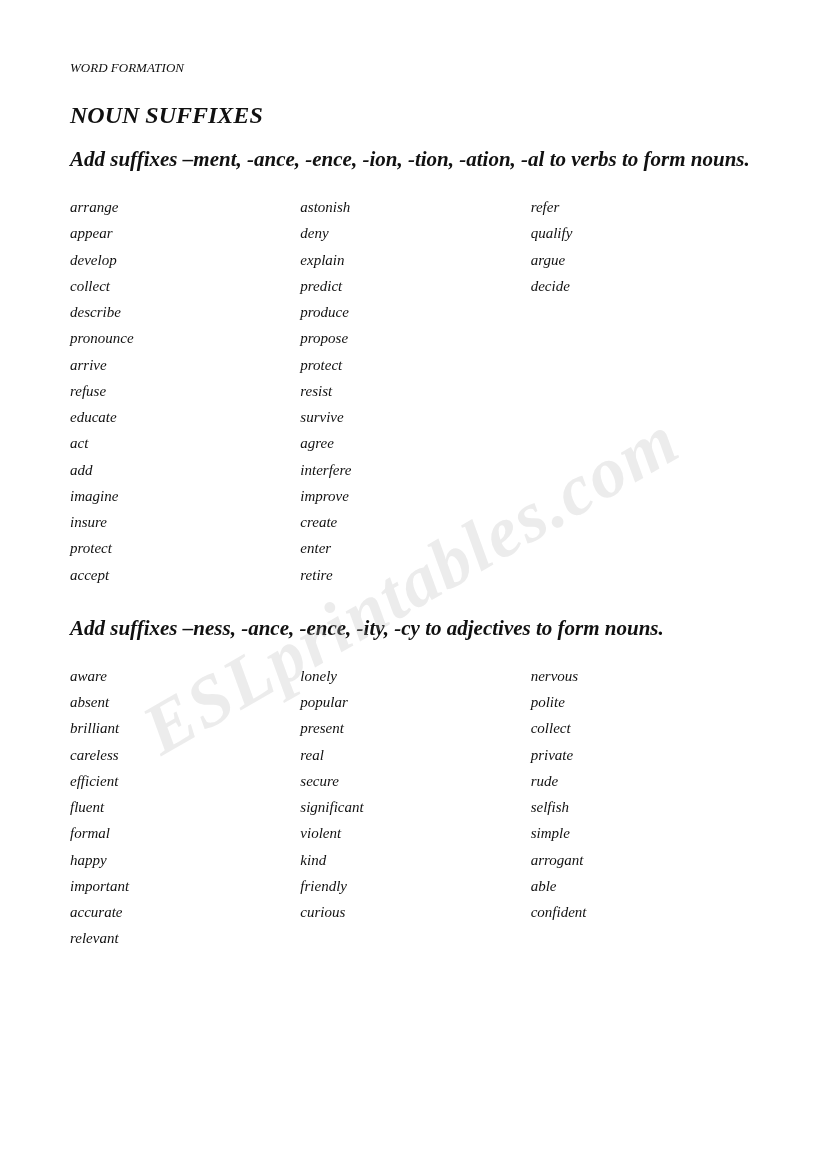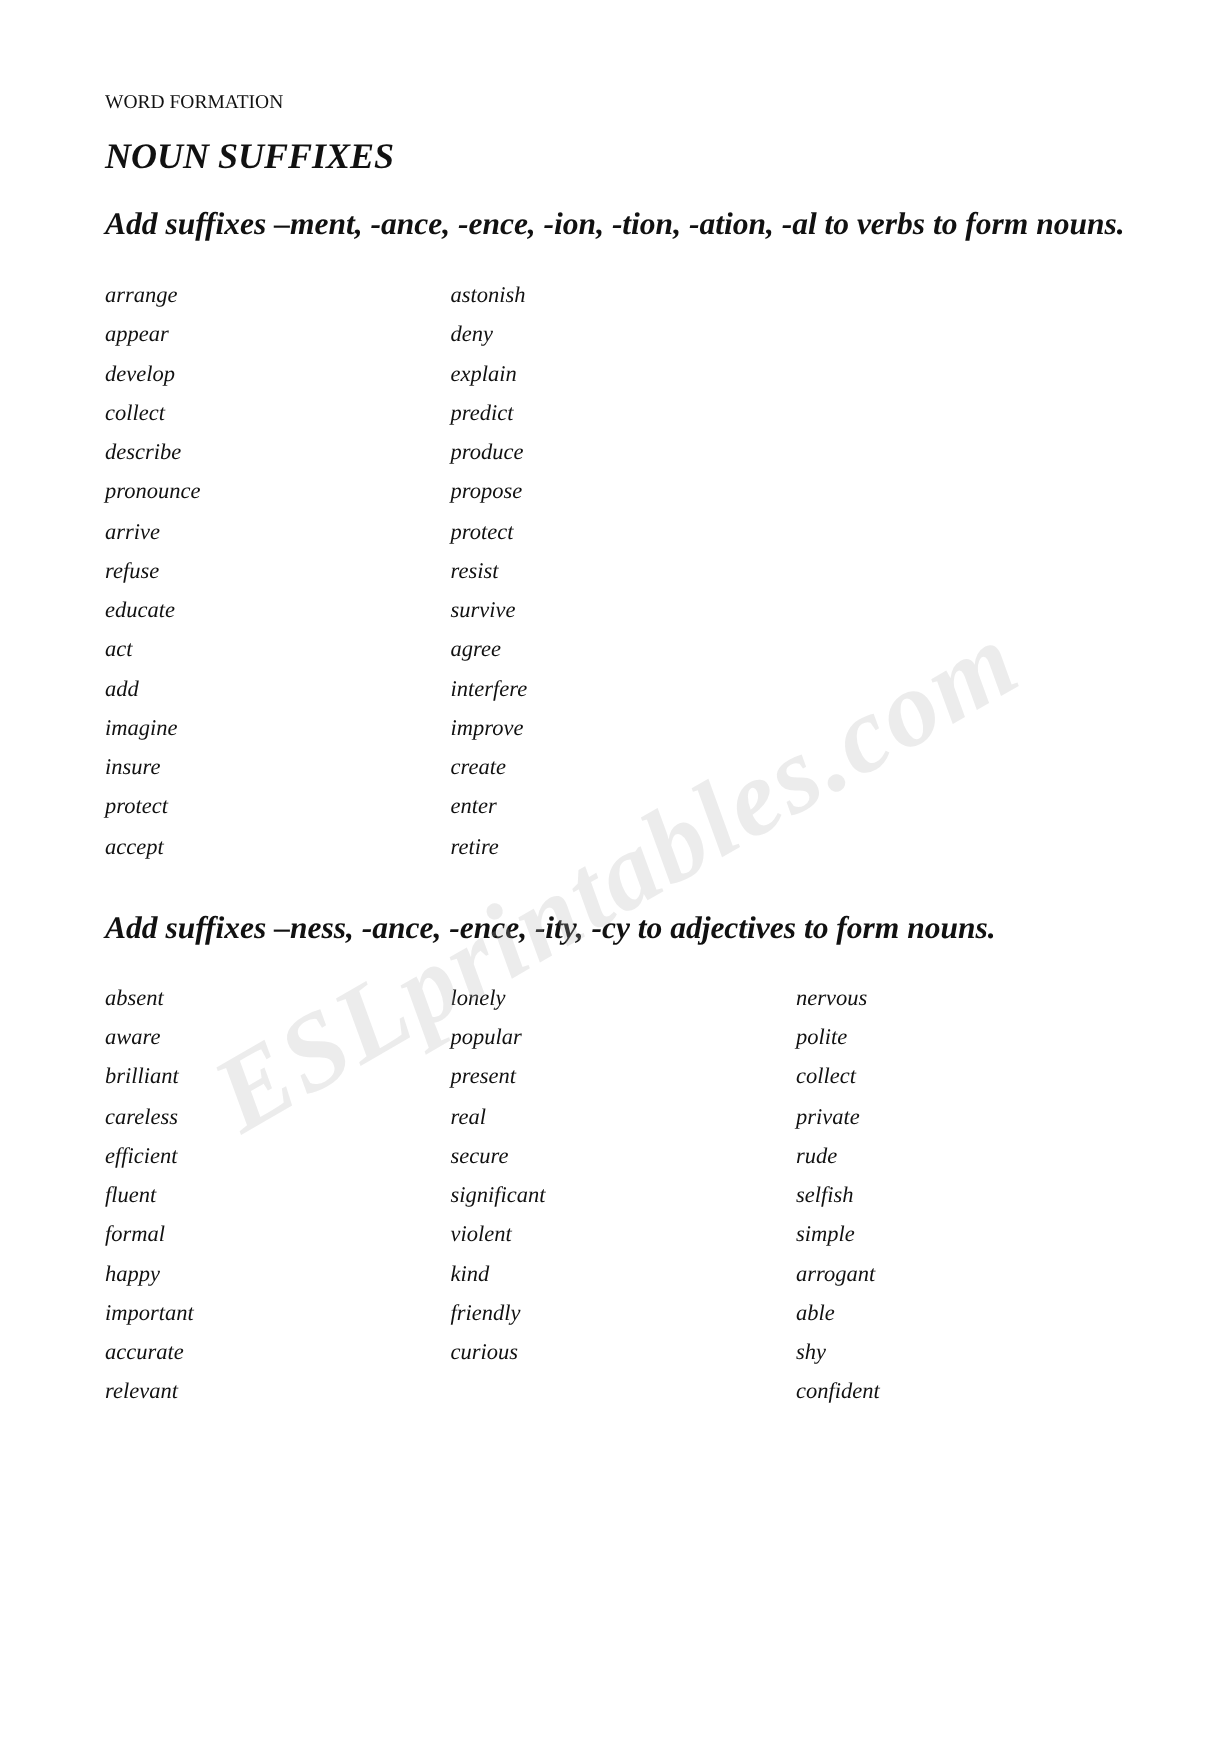--- a/index.html
+++ b/index.html
@@ -10,22 +10,23 @@
     body {
       background: #ffffff;
       font-family: 'Times New Roman', Times, serif;
       width: 821px;
       min-height: 1169px;
       padding: 60px 70px;
       color: #111;
       position: relative;
     }
     .page-label {
+      font-style: italic;
       font-size: 13px;
-      margin-bottom: 16px;
+      margin-bottom: 26px;
       font-weight: normal;
     }
     .main-title {
       font-size: 24px;
       font-weight: bold;
       font-style: italic;
       margin-bottom: 18px;
     }
     .instruction {
       font-style: italic;
@@ -99,28 +100,45 @@
       <div class="word-item">protect</div>
       <div class="word-item">resist</div>
       <div class="word-item">survive</div>
       <div class="word-item">agree</div>
       <div class="word-item">interfere</div>
       <div class="word-item">improve</div>
       <div class="word-item">create</div>
       <div class="word-item">enter</div>
       <div class="word-item">retire</div>
     </div>
+    <div>
+      <div class="word-item">refer</div>
+      <div class="word-item">qualify</div>
+      <div class="word-item">argue</div>
+      <div class="word-item">decide</div>
+      <div class="word-item"></div>
+      <div class="word-item"></div>
+      <div class="word-item"></div>
+      <div class="word-item"></div>
+      <div class="word-item"></div>
+      <div class="word-item"></div>
+      <div class="word-item"></div>
+      <div class="word-item"></div>
+      <div class="word-item"></div>
+      <div class="word-item"></div>
+      <div class="word-item"></div>
+    </div>
   </div>
 
 <div class="instruction">Add suffixes –ness, -ance, -ence, -ity, -cy to adjectives to form nouns.</div>
 
 <div class="word-grid">
     <div>
+      <div class="word-item">aware</div>
       <div class="word-item">absent</div>
-      <div class="word-item">aware</div>
       <div class="word-item">brilliant</div>
       <div class="word-item">careless</div>
       <div class="word-item">efficient</div>
       <div class="word-item">fluent</div>
       <div class="word-item">formal</div>
       <div class="word-item">happy</div>
       <div class="word-item">important</div>
       <div class="word-item">accurate</div>
       <div class="word-item">relevant</div>
     </div>
@@ -139,16 +157,15 @@
     <div>
       <div class="word-item">nervous</div>
       <div class="word-item">polite</div>
       <div class="word-item">collect</div>
       <div class="word-item">private</div>
       <div class="word-item">rude</div>
       <div class="word-item">selfish</div>
       <div class="word-item">simple</div>
       <div class="word-item">arrogant</div>
       <div class="word-item">able</div>
-      <div class="word-item">shy</div>
       <div class="word-item">confident</div>
     </div>
   </div>
 
 </body></html>

